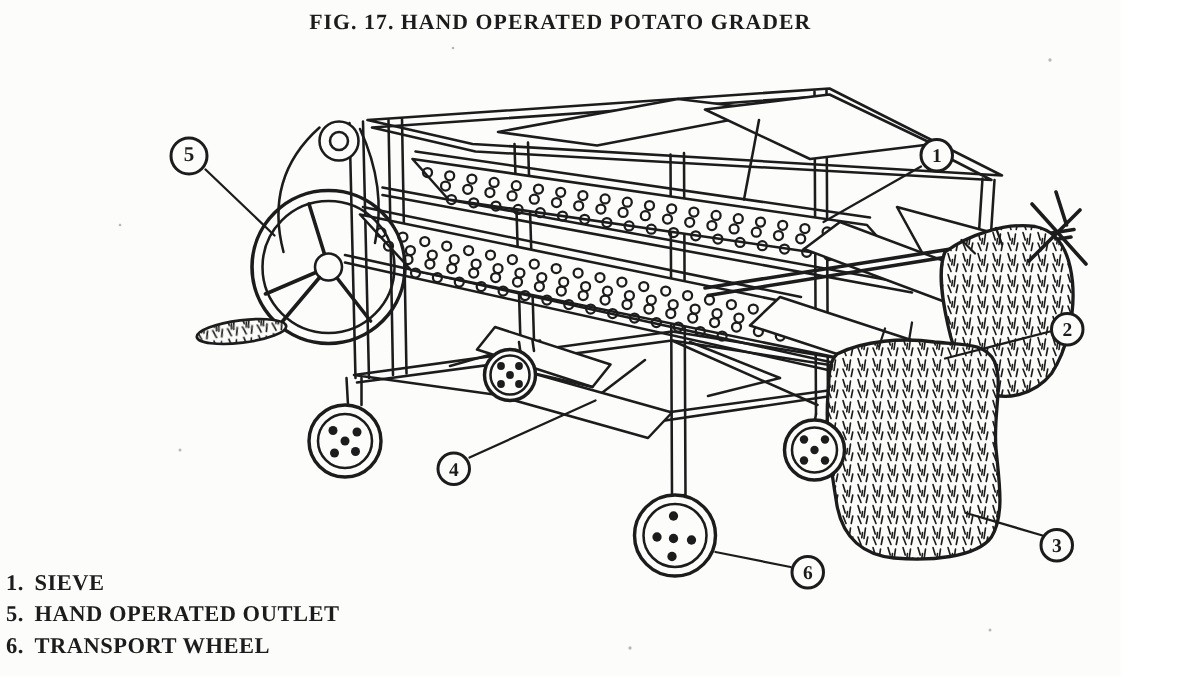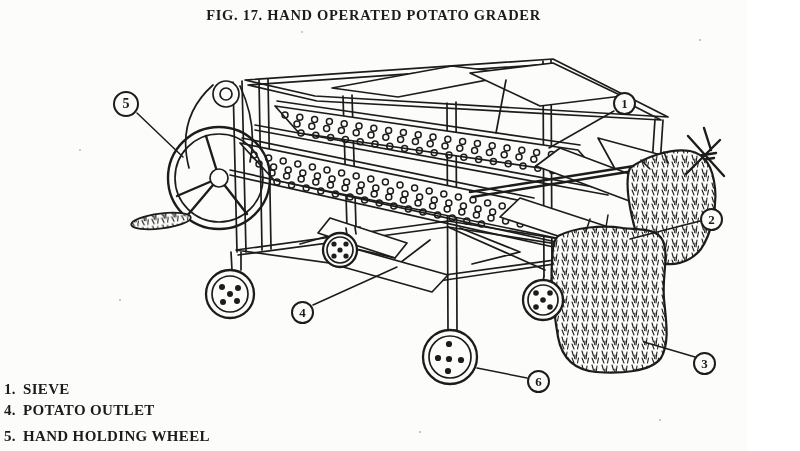--- a/index.html
+++ b/index.html
@@ -324,18 +324,20 @@
   <div class="callout" style="left:693px; top:352px">3</div>
   <div class="callout" style="left:291px; top:301px">4</div>
   <div class="callout big" style="left:113px; top:91px">5</div>
   <div class="callout" style="left:527px; top:370px">6</div>
 
   <div class="legend">
     <div class="lrow">
       <span class="litem"><span class="lnum">1.</span><span class="llab">SIEVE</span></span>
     </div>
     <div class="lrow">
-      <span class="litem"><span class="lnum">4.</span><span class="llab">POTATO OUTLET</span></span>
-      <span class="litem"><span class="lnum">5.</span><span class="llab">HAND HOLDING WHEEL</span></span>
+      <span class="litem"><span class="lnum">5.</span><span class="llab">HAND OPERATED OUTLET</span></span>
+    </div>
+    <div class="lrow">
+      <span class="litem"><span class="lnum">6.</span><span class="llab">TRANSPORT WHEEL</span></span>
     </div>
   </div>
 
 </div>
 
 </body></html>

